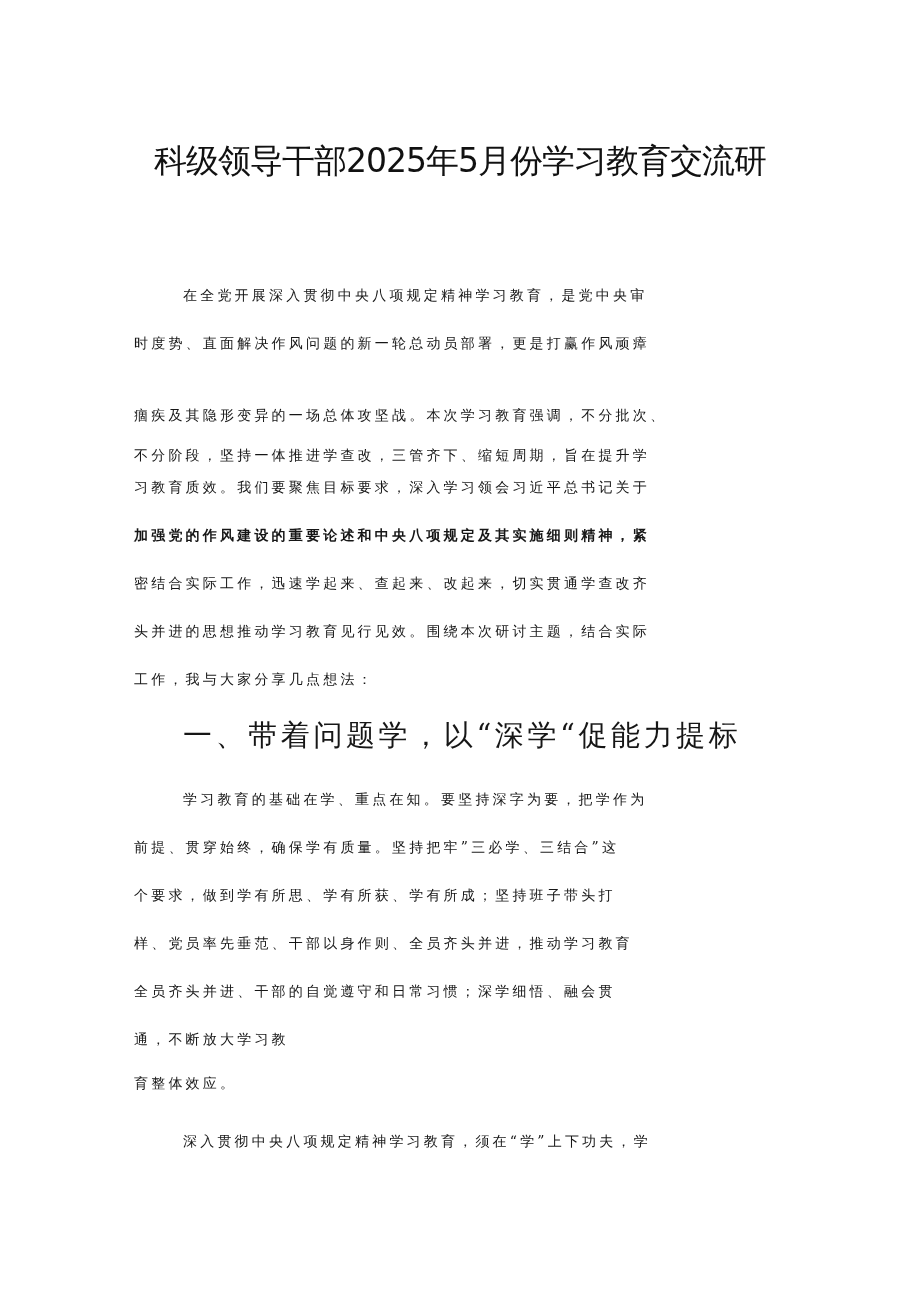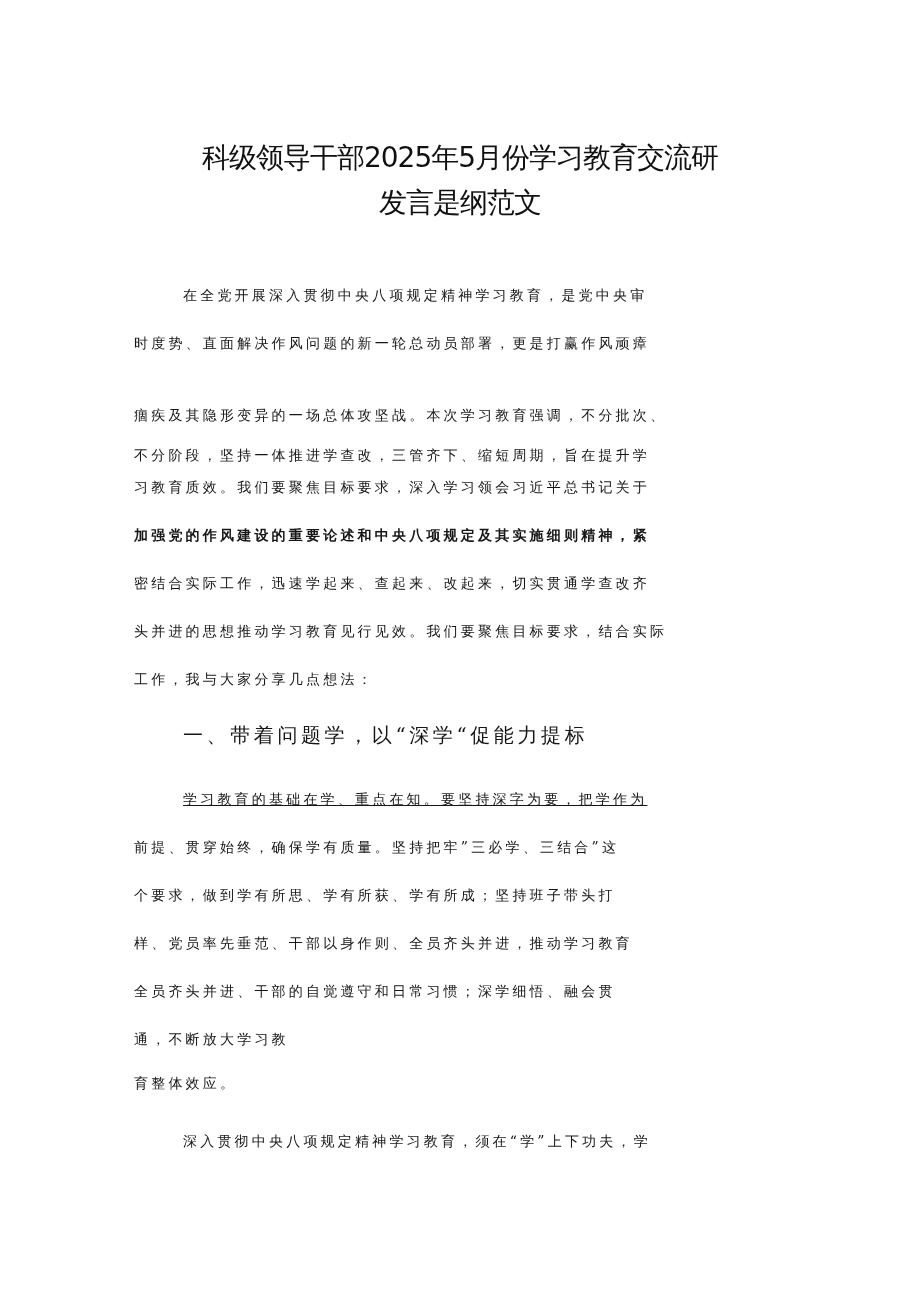--- a/index.html
+++ b/index.html
@@ -21,65 +21,64 @@
       width: 920px;
       height: 1301px;
       background: #ffffff;
     }
     .title {
       position: absolute;
       left: 0;
       width: 920px;
       text-align: center;
       font-family: "DejaVu Sans", "Liberation Sans", sans-serif;
-      font-size: 28px;
+      font-size: 33px;
       letter-spacing: -1px;
       color: #111;
       white-space: nowrap;
     }
     .title.l1 { top: 139px; }
     .title.l2 { top: 184px; }
 
     .line {
       position: absolute;
       left: 134px;
       font-family: "DejaVu Serif", "Liberation Serif", serif;
       font-size: 14px;
       letter-spacing: 3.2px;
       color: #161616;
       white-space: nowrap;
       line-height: 26px;
     }
     .indent { left: 183px; }
-    .heading { font-size: 20px; letter-spacing: 3.6px; }
+    .heading { font-size: 29px; letter-spacing: 3.6px; }
   </style>
 </head>
 <body>
 
 <div class="page">
 
   <div class="title l1">科级领导干部2025年5月份学习教育交流研</div>
-  <div class="title l2">发言是纲范文</div>
 
   <div>
     <div class="line indent" style="top:282px;">在全党开展深入贯彻中央八项规定精神学习教育，是党中央审</div>
     <div class="line" style="top:330px;">时度势、直面解决作风问题的新一轮总动员部署，更是打赢作风顽瘴</div>
     <div class="line" style="top:378px;margin-top:24px;">痼疾及其隐形变异的一场总体攻坚战。本次学习教育强调，不分批次、</div>
     <div class="line" style="top:426px;margin-top:16px;">不分阶段，坚持一体推进学查改，三管齐下、缩短周期，旨在提升学</div>
     <div class="line" style="top:474px;">习教育质效。我们要聚焦目标要求，深入学习领会习近平总书记关于</div>
     <div class="line" style="top:522px;font-weight:bold;">加强党的作风建设的重要论述和中央八项规定及其实施细则精神，紧</div>
     <div class="line" style="top:570px;">密结合实际工作，迅速学起来、查起来、改起来，切实贯通学查改齐</div>
-    <div class="line" style="top:618px;">头并进的思想推动学习教育见行见效。我们要聚焦目标要求，结合实际</div>
+    <div class="line" style="top:618px;">头并进的思想推动学习教育见行见效。围绕本次研讨主题，结合实际</div>
     <div class="line" style="top:666px;">工作，我与大家分享几点想法：</div>
   </div>
 
   <div class="line indent heading" style="top:722px;">一、带着问题学，以“深学“促能力提标</div>
 
   <div>
-    <div class="line indent" style="top:786px;text-decoration:underline;">学习教育的基础在学、重点在知。要坚持深字为要，把学作为</div>
+    <div class="line indent" style="top:786px;">学习教育的基础在学、重点在知。要坚持深字为要，把学作为</div>
     <div class="line" style="top:834px;">前提、贯穿始终，确保学有质量。坚持把牢”三必学、三结合”这</div>
     <div class="line" style="top:882px;">个要求，做到学有所思、学有所获、学有所成；坚持班子带头打</div>
     <div class="line" style="top:930px;">样、党员率先垂范、干部以身作则、全员齐头并进，推动学习教育</div>
     <div class="line" style="top:978px;">全员齐头并进、干部的自觉遵守和日常习惯；深学细悟、融会贯</div>
     <div class="line" style="top:1026px;">通，不断放大学习教</div>
     <div class="line" style="top:1070px;">育整体效应。</div>
   </div>
 
   <div>
     <div class="line indent" style="top:1128px;">深入贯彻中央八项规定精神学习教育，须在“学”上下功夫，学</div>

